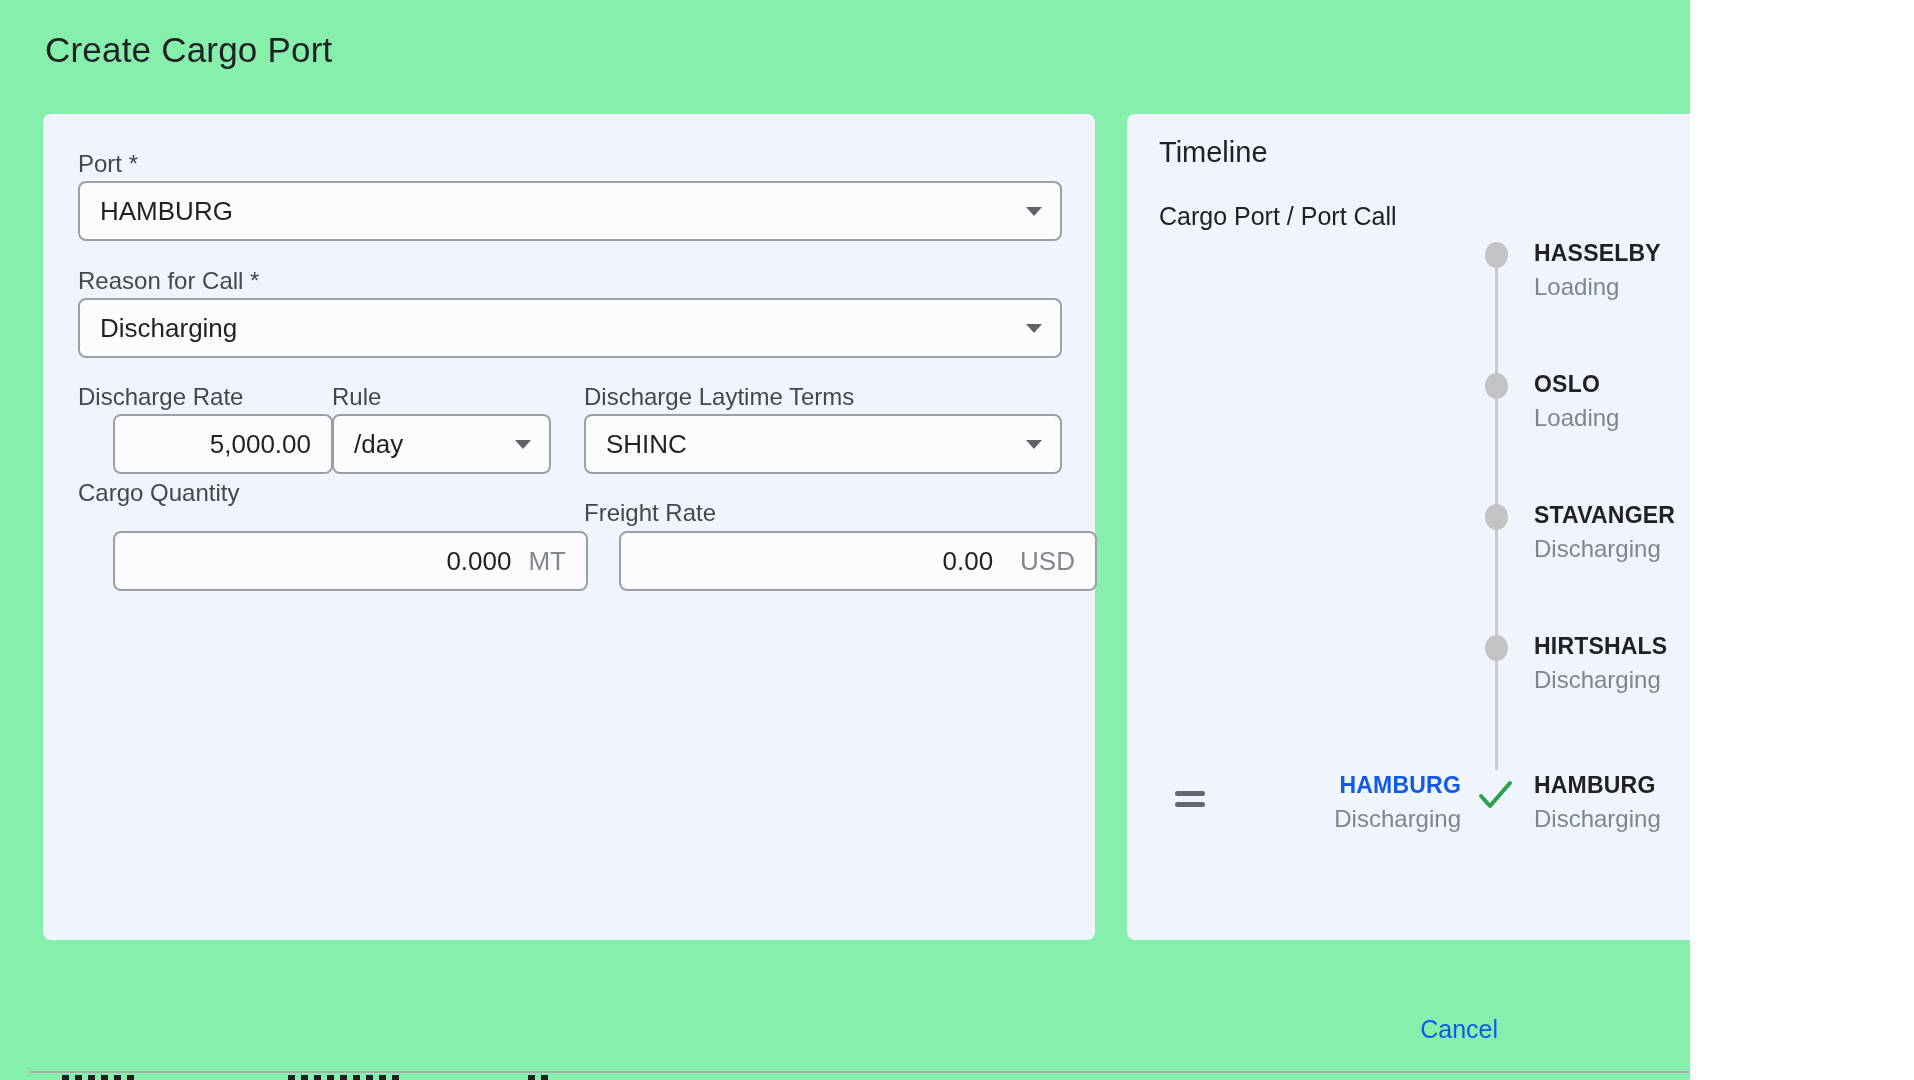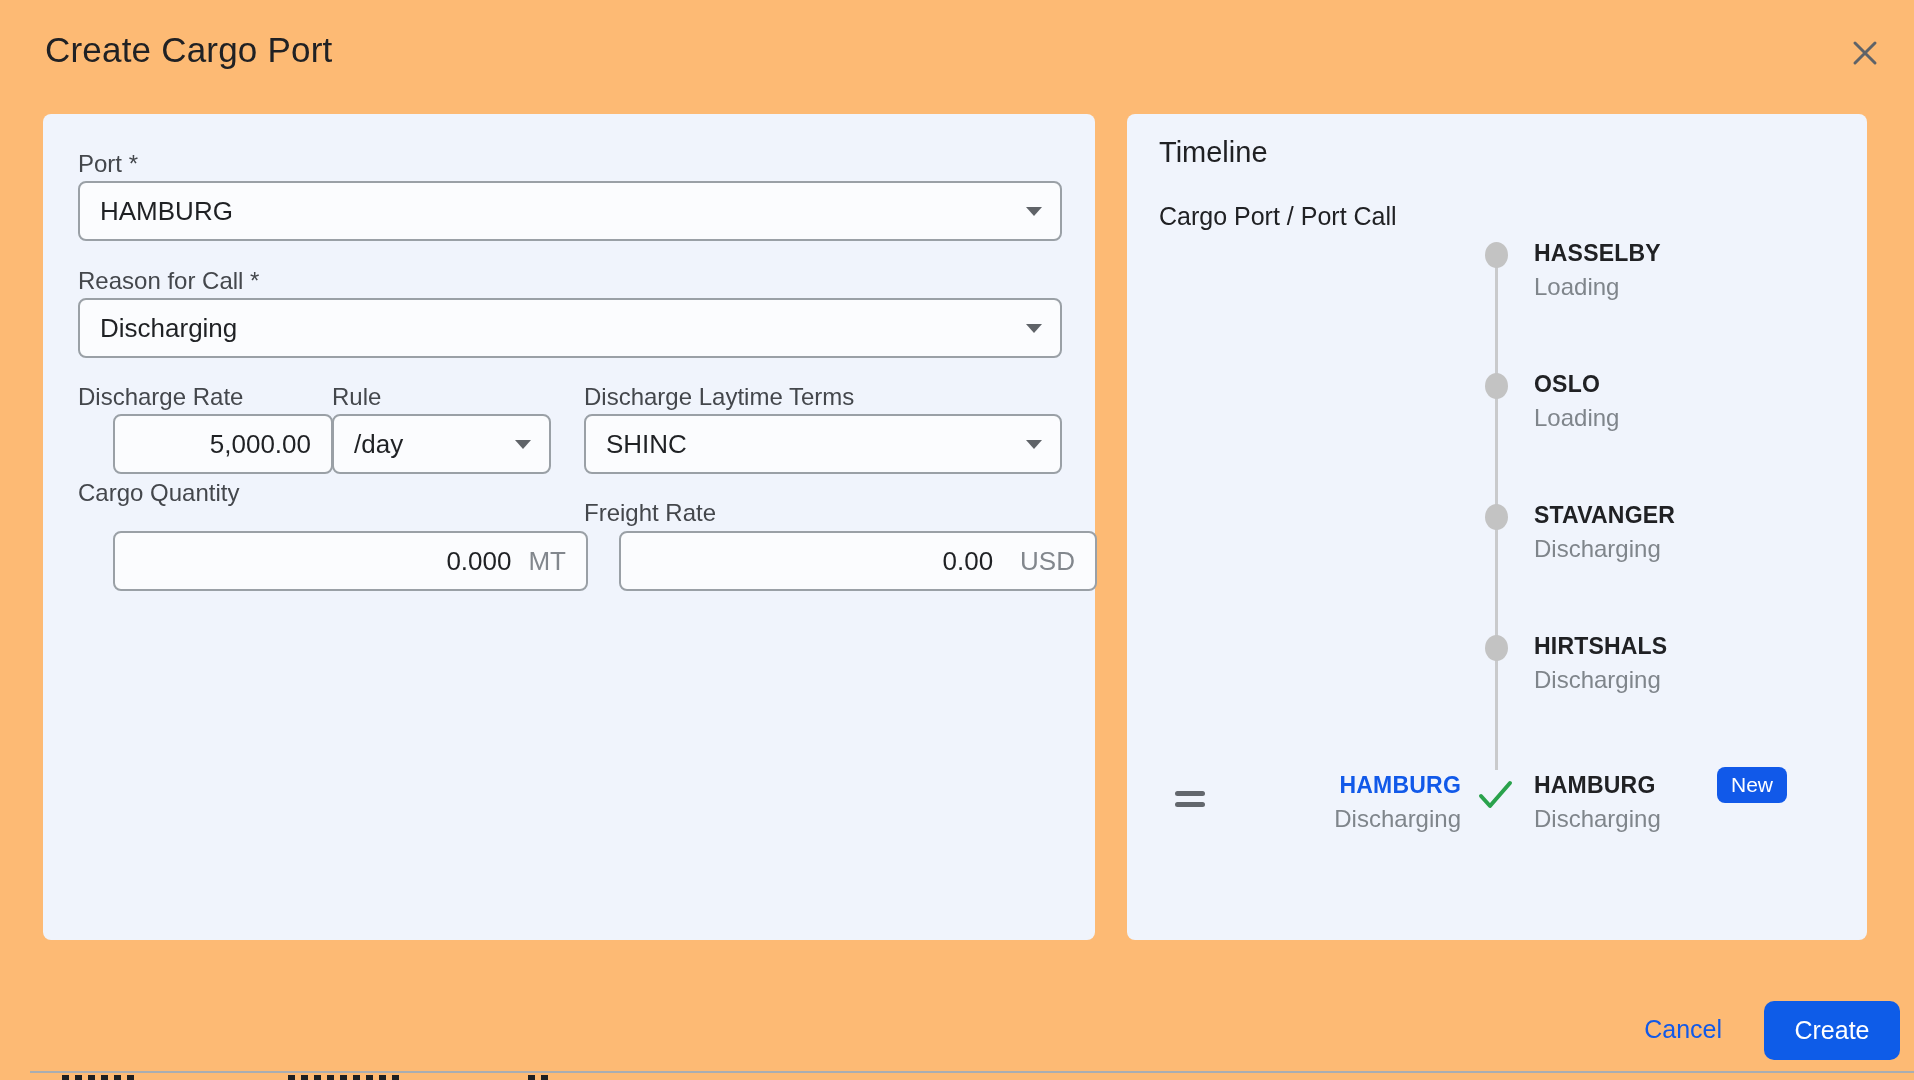--- a/index.html
+++ b/index.html
@@ -1,23 +1,23 @@
 <!DOCTYPE html>
 <html><head>
 <meta charset="utf-8">
 <style>
   * { margin: 0; padding: 0; box-sizing: border-box; }
   html, body { background: #ffffff; }
   body { font-family: "Liberation Sans", "DejaVu Sans", sans-serif; }
 
   .screen {
     position: relative;
-    width: 1914px;
+    width: 1690px;
     height: 1080px;
-    background: #fdba74;
+    background: #86efac;
     overflow: hidden;
     padding-left: 21px;
   }
 
   
   .dialog-title {
     position: absolute;
     left: 45px; top: 30px;
     font-size: 35px;
     font-weight: 500;

